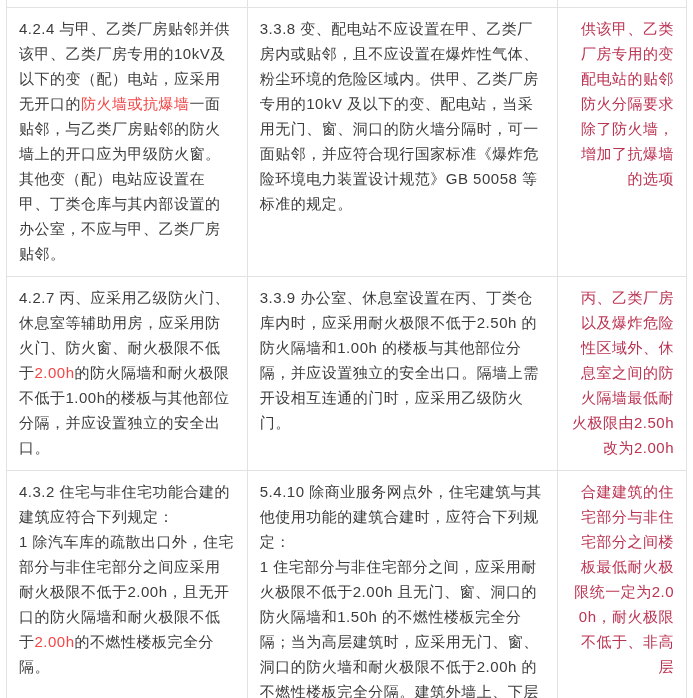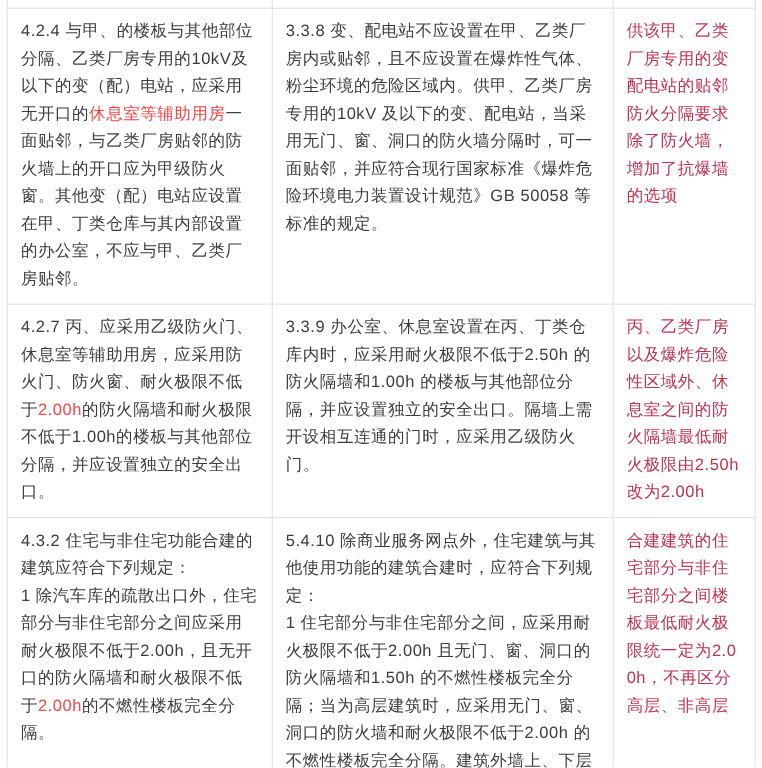--- a/index.html
+++ b/index.html
@@ -28,55 +28,55 @@
     padding:8px 12px 10px 12px;
     font-size:15px;
     line-height:25px;
     color:var(--text-color);
     white-space:pre-wrap;
     word-break:break-all;
     letter-spacing:0.5px;
   }
   td.col-old{width:215px;}
   td.col-new{width:277px;margin-left:48px;}
-  td.col-note{width:115px;}
+  td.col-note{width:115px;text-align:right;}
   tr.spacer-top td{height:14px;padding:0;}
   tr.r1 td{height:188px;}
   tr.r2 td{height:168px;}
   tr.r3 td{height:268px;}
   .red{color:var(--highlight-red);}
   td.col-note .red, td.col-note{color:var(--note-red);}
 </style>
 </head>
 <body>
 
 <div class="page">
   <table class="cmp">
     <tbody>
       <tr class="spacer-top">
         <td class="col-old"></td>
         <td class="col-new"></td>
         <td class="col-note"></td>
       </tr>
 
       <tr class="r1">
-        <td class="col-old"><span>4.2.4 与甲、的楼板与其他部位分隔、乙类厂房专用的10kV及以下的变（配）电站，应采用无开口的</span><span class="red">休息室等辅助用房</span><span>一面贴邻，与乙类厂房贴邻的防火墙上的开口应为甲级防火窗。其他变（配）电站应设置在甲、丁类仓库与其内部设置的办公室，不应与甲、乙类厂房贴邻。</span></td>
+        <td class="col-old"><span>4.2.4 与甲、乙类厂房贴邻并供该甲、乙类厂房专用的10kV及以下的变（配）电站，应采用无开口的</span><span class="red">防火墙或抗爆墙</span><span>一面贴邻，与乙类厂房贴邻的防火墙上的开口应为甲级防火窗。其他变（配）电站应设置在甲、丁类仓库与其内部设置的办公室，不应与甲、乙类厂房贴邻。</span></td>
         <td class="col-new"><span>3.3.8 变、配电站不应设置在甲、乙类厂房内或贴邻，且不应设置在爆炸性气体、粉尘环境的危险区域内。供甲、乙类厂房专用的10kV 及以下的变、配电站，当采用无门、窗、洞口的防火墙分隔时，可一面贴邻，并应符合现行国家标准《爆炸危险环境电力装置设计规范》GB 50058 等标准的规定。</span></td>
         <td class="col-note"><span class="red">供该甲、乙类厂房专用的变配电站的贴邻防火分隔要求除了防火墙，增加了抗爆墙的选项</span></td>
       </tr>
 
       <tr class="r2">
         <td class="col-old"><span>4.2.7 丙、应采用乙级防火门、休息室等辅助用房，应采用防火门、防火窗、耐火极限不低于</span><span class="red">2.00h</span><span>的防火隔墙和耐火极限不低于1.00h的楼板与其他部位分隔，并应设置独立的安全出口。</span></td>
         <td class="col-new"><span>3.3.9 办公室、休息室设置在丙、丁类仓库内时，应采用耐火极限不低于2.50h 的防火隔墙和1.00h 的楼板与其他部位分隔，并应设置独立的安全出口。隔墙上需开设相互连通的门时，应采用乙级防火门。</span></td>
         <td class="col-note"><span class="red">丙、乙类厂房以及爆炸危险性区域外、休息室之间的防火隔墙最低耐火极限由2.50h改为2.00h</span></td>
       </tr>
 
       <tr class="r3">
         <td class="col-old"><span>4.3.2 住宅与非住宅功能合建的建筑应符合下列规定：
 1 除汽车库的疏散出口外，住宅部分与非住宅部分之间应采用耐火极限不低于2.00h，且无开口的防火隔墙和耐火极限不低于</span><span class="red">2.00h</span><span>的不燃性楼板完全分隔。</span></td>
         <td class="col-new"><span>5.4.10 除商业服务网点外，住宅建筑与其他使用功能的建筑合建时，应符合下列规定：
 1 住宅部分与非住宅部分之间，应采用耐火极限不低于2.00h 且无门、窗、洞口的防火隔墙和1.50h 的不燃性楼板完全分隔；当为高层建筑时，应采用无门、窗、洞口的防火墙和耐火极限不低于2.00h 的不燃性楼板完全分隔。建筑外墙上、下层开口之间的防火措施应符合本规范第6.2.5条的规定；</span></td>
-        <td class="col-note"><span class="red">合建建筑的住宅部分与非住宅部分之间楼板最低耐火极限统一定为2.00h，不再区分高层、非高层</span></td>
+        <td class="col-note"><span class="red">合建建筑的住宅部分与非住宅部分之间楼板最低耐火极限统一定为2.00h，耐火极限不低于、非高层</span></td>
       </tr>
 
     </tbody>
   </table>
 </div>
 
 </body></html>

